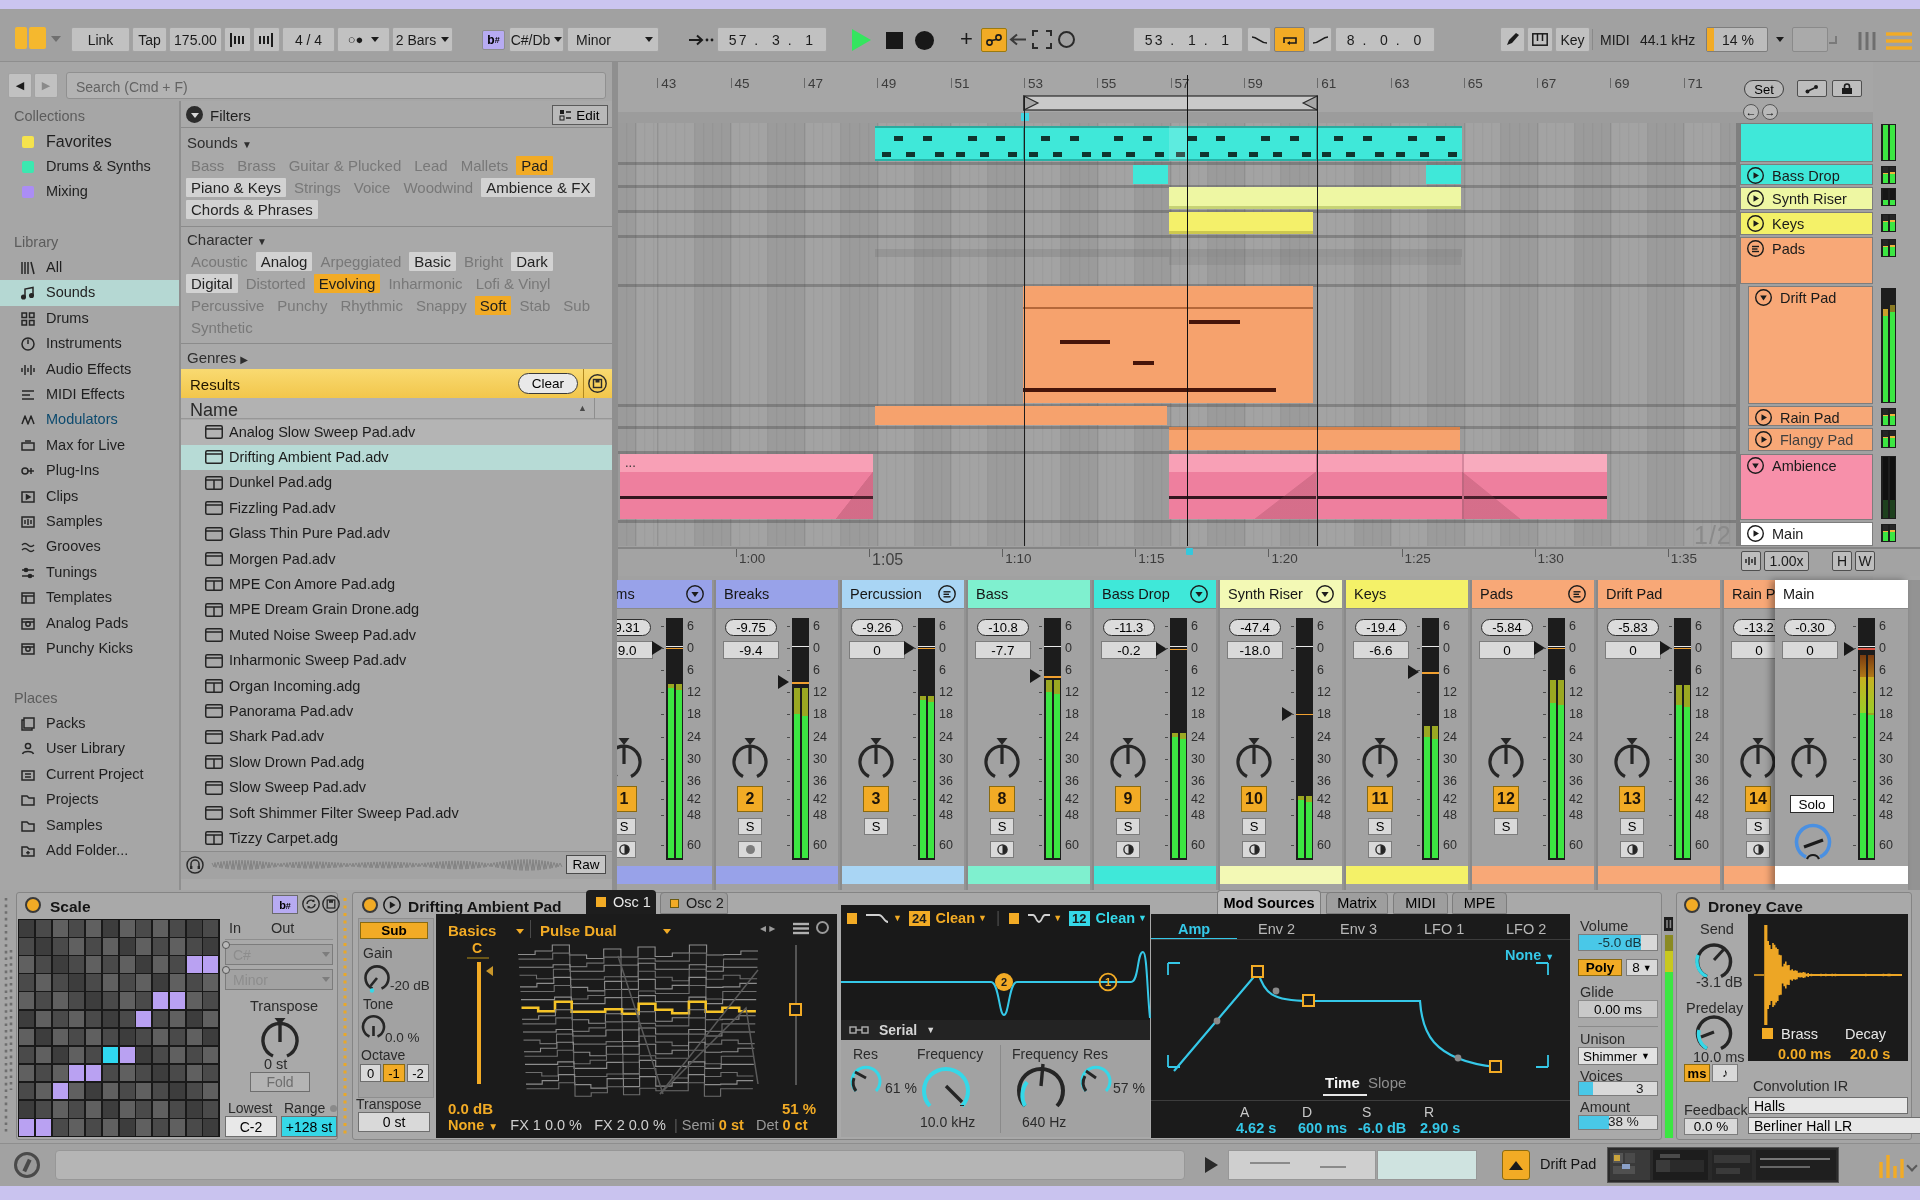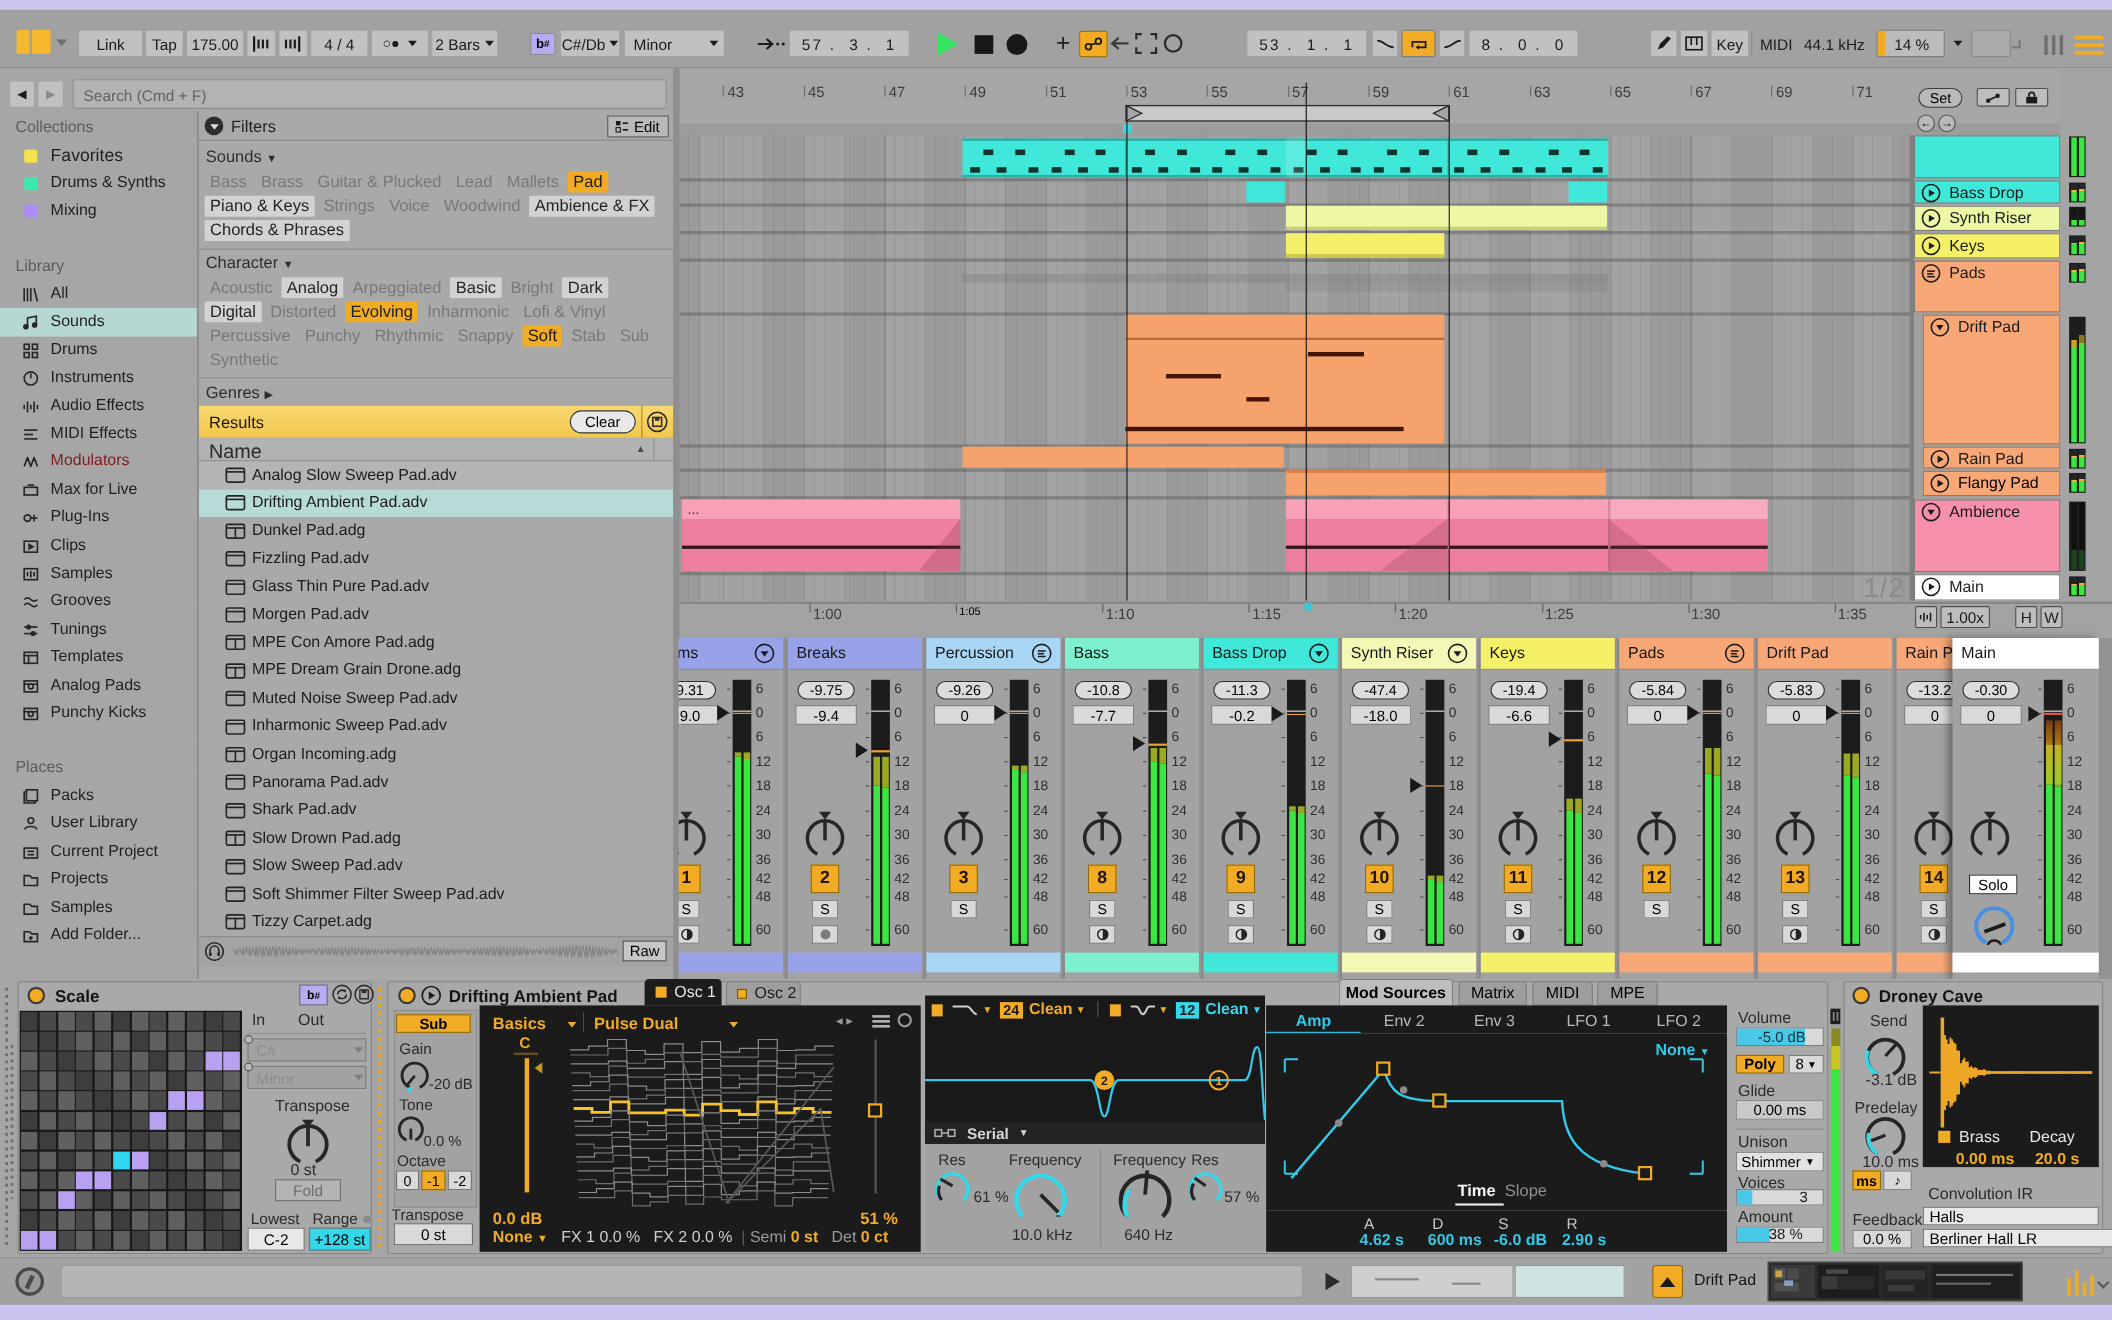--- a/index.html
+++ b/index.html
@@ -218,21 +218,21 @@
       <line x1="2" y1="8" x2="10" y2="8"></line>
       <line x1="2" y1="12" x2="14" y2="12"></line>
     </svg>
   </div>
 <div class="a" style="left:46px;top:386.0px;font-size:14.5px;color:#1f1f1f;white-space:nowrap;">MIDI Effects</div>
 <div class="a cc" style="left:20px;top:412.4px;width:16px;height:16px;">
     <svg width="16" height="16" viewBox="0 0 16 16" fill="none" stroke="#262626" stroke-width="1.5">
       <path d="M2 12 L5 4 L8 12 L11 4 L14 12" stroke-linejoin="round"></path>
     </svg>
   </div>
-<div class="a" style="left:46px;top:411.4px;font-size:14.5px;color:#7f1d1d;white-space:nowrap;">Modulators</div>
+<div class="a" style="left:46px;top:411.4px;font-size:14.5px;color:#0c4a6e;white-space:nowrap;">Modulators</div>
 <div class="a cc" style="left:20px;top:437.79999999999995px;width:16px;height:16px;">
     <svg width="16" height="16" viewBox="0 0 16 16" fill="none" stroke="#262626" stroke-width="1.5">
       <rect x="2" y="5" width="12" height="7"></rect>
       <line x1="5" y1="3" x2="11" y2="3"></line>
     </svg>
   </div>
 <div class="a" style="left:46px;top:436.79999999999995px;font-size:14.5px;color:#1f1f1f;white-space:nowrap;">Max for Live</div>
 <div class="a cc" style="left:20px;top:463.2px;width:16px;height:16px;">
     <svg width="16" height="16" viewBox="0 0 16 16" fill="none" stroke="#262626" stroke-width="1.5">
       <circle cx="5" cy="8" r="3"></circle>
@@ -711,21 +711,21 @@
     </svg>
   </div>
 <div class="a" style="left:1780px;top:410px;font-size:14.5px;color:#1b1b1b;white-space:nowrap;">Rain Pad</div>
 <div class="a" style="left:1748px;top:428px;width:125px;height:23px;background:#f8a877;border:1px solid #7d7d7d"></div>
 <div class="a cc" style="left:1755px;top:431px;width:17px;height:17px;">
     <svg width="17" height="17">
       <circle cx="8.5" cy="8.5" r="7.8" fill="none" stroke="#1b1b1b" stroke-width="1.4"></circle>
       <path d="M6.5 5.2 L12 8.5 L6.5 11.8 Z" fill="#1b1b1b"></path>
     </svg>
   </div>
-<div class="a" style="left:1780px;top:432px;font-size:14.5px;color:#000000;white-space:nowrap;">Flangy Pad</div>
+<div class="a" style="left:1780px;top:432px;font-size:14.5px;color:#404040;white-space:nowrap;">Flangy Pad</div>
 <div class="a" style="left:1740px;top:454px;width:133px;height:66px;background:#f790aa;border:1px solid #7d7d7d"></div>
 <div class="a cc" style="left:1747px;top:457px;width:17px;height:17px;">
     <svg width="17" height="17">
       <circle cx="8.5" cy="8.5" r="7.8" fill="none" stroke="#1b1b1b" stroke-width="1.4"></circle>
       <path d="M5.2 6.5 L8.5 11.5 L11.8 6.5 Z" fill="#1b1b1b"></path>
     </svg>
   </div>
 <div class="a" style="left:1772px;top:458px;font-size:14.5px;color:#1b1b1b;white-space:nowrap;">Ambience</div>
 <div class="a" style="left:1740px;top:522px;width:133px;height:24px;background:#ffffff;border:1px solid #7d7d7d"></div>
 <div class="a cc" style="left:1747px;top:525px;width:17px;height:17px;">
@@ -779,21 +779,21 @@
       <rect x="1" y="5" width="10" height="6" fill="#1b1b1b"></rect>
       <path d="M3.5 5 V3.5 A2.5 2.5 0 0 1 8.5 3.5 V5" fill="none" stroke="#1b1b1b" stroke-width="1.6"></path>
     </svg>
   </div>
 <div class="a cc" style="left:1743px;top:104px;width:16px;height:16px;background:#b9b9b9;border:1px solid #555;border-radius:50%;font-size:11px">←</div>
 <div class="a cc" style="left:1762px;top:104px;width:16px;height:16px;background:#b9b9b9;border:1px solid #555;border-radius:50%;font-size:11px">→</div>
 <div class="a" style="left:618px;top:547px;width:1302px;height:29px;background:#a3a3a3;border-top:2px solid #858585"></div>
 <div class="a" style="left:736.0px;top:549px;width:1px;height:8px;background:#5f5f5f"></div>
 <div class="a" style="left:739.0px;top:551px;font-size:13.5px;color:#3c3c3c;white-space:nowrap;">1:00</div>
 <div class="a" style="left:869.1px;top:549px;width:1px;height:8px;background:#5f5f5f"></div>
-<div class="a" style="left:872.1px;top:551px;font-size:10px;color:#000000;white-space:nowrap;">1:05</div>
+<div class="a" style="left:872.1px;top:551px;font-size:16px;color:#404040;white-space:nowrap;">1:05</div>
 <div class="a" style="left:1002.2px;top:549px;width:1px;height:8px;background:#5f5f5f"></div>
 <div class="a" style="left:1005.2px;top:551px;font-size:13.5px;color:#3c3c3c;white-space:nowrap;">1:10</div>
 <div class="a" style="left:1135.3px;top:549px;width:1px;height:8px;background:#5f5f5f"></div>
 <div class="a" style="left:1138.3px;top:551px;font-size:13.5px;color:#3c3c3c;white-space:nowrap;">1:15</div>
 <div class="a" style="left:1268.4px;top:549px;width:1px;height:8px;background:#5f5f5f"></div>
 <div class="a" style="left:1271.4px;top:551px;font-size:13.5px;color:#3c3c3c;white-space:nowrap;">1:20</div>
 <div class="a" style="left:1401.5px;top:549px;width:1px;height:8px;background:#5f5f5f"></div>
 <div class="a" style="left:1404.5px;top:551px;font-size:13.5px;color:#3c3c3c;white-space:nowrap;">1:25</div>
 <div class="a" style="left:1534.6px;top:549px;width:1px;height:8px;background:#5f5f5f"></div>
 <div class="a" style="left:1537.6px;top:551px;font-size:13.5px;color:#3c3c3c;white-space:nowrap;">1:30</div>

